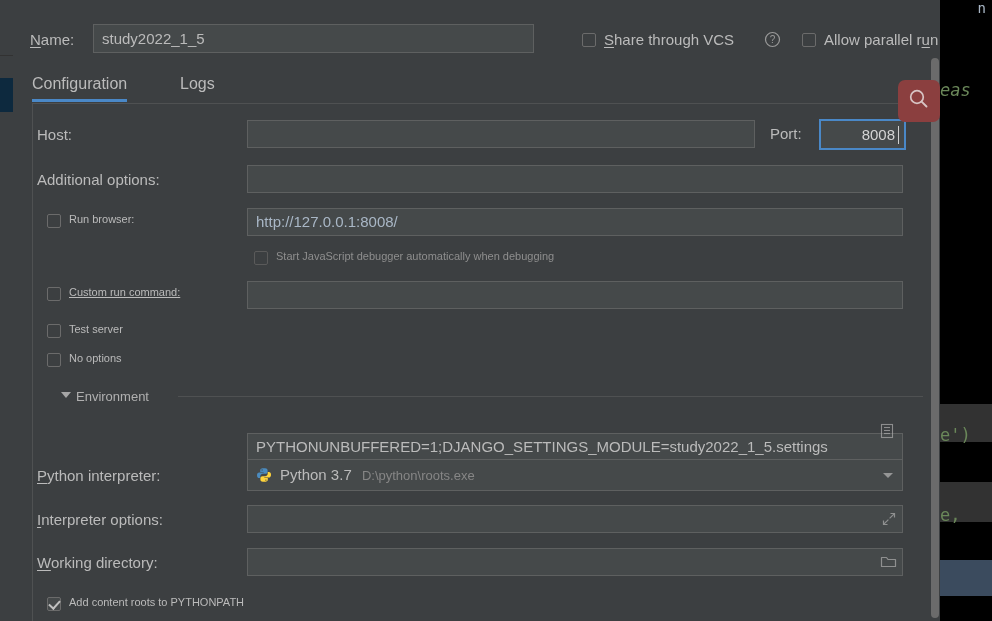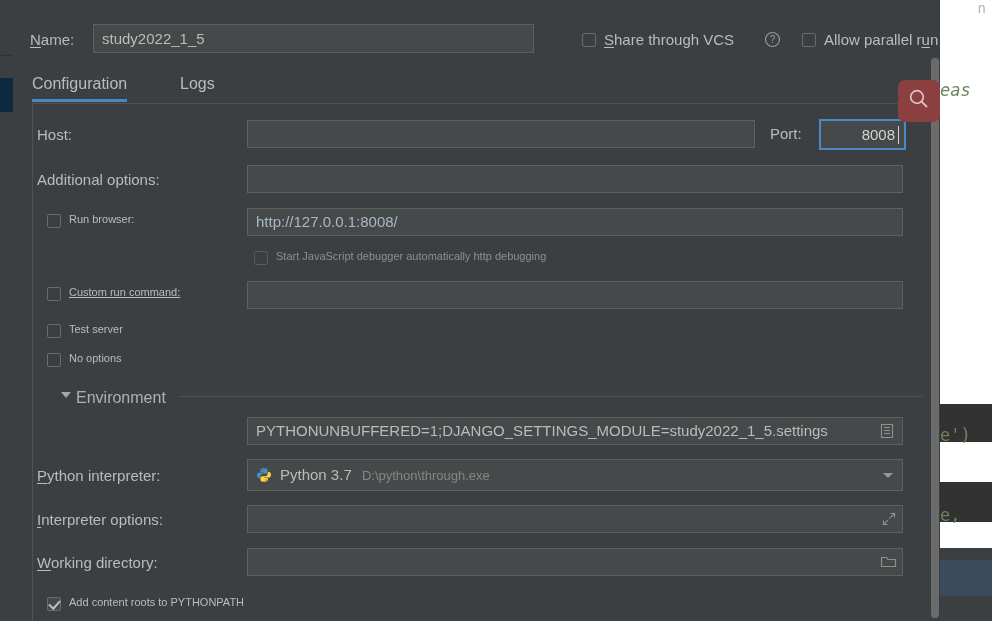--- a/index.html
+++ b/index.html
@@ -7,22 +7,22 @@
     width: 992px; height: 621px;
     overflow: hidden;
     background: #3c3f41;
     font-family: "Liberation Sans", sans-serif;
     -webkit-font-smoothing: antialiased;
   }
   #root { position: relative; width: 992px; height: 621px; }
 
   
   .editor-bg {
-    position: absolute; top: 0; right: 0; width: 52px; height: 548px;
-    background: #ffffff;
+    position: absolute; top: 0; right: 0; width: 52px; height: 621px;
+    background: #000000;
   }
   .editor-line {
     position: absolute; left: 0; width: 52px;
     font-family: "DejaVu Sans Mono", monospace;
     font-size: 17px; color: #6a8759; white-space: pre;
     font-style: italic;
   }
   .editor-line.plain { font-style: normal; }
   .editor-band {
     position: absolute; left: 0; width: 52px; background: #323232;
@@ -132,21 +132,21 @@
   }
 
   
   .group-arrow {
     position: absolute; left: 48px; top: 392px;
     width: 0; height: 0; border-left: 5px solid transparent;
     border-right: 5px solid transparent; border-top: 6px solid #a6a6a6;
   }
   .group-title {
     position: absolute; left: 63px; top: 389px;
-    color: #b0b0b0; font-size: 16px;
+    color: #b0b0b0; font-size: 13px;
   }
   .group-line {
     position: absolute; left: 165px; top: 396px; width: 745px; height: 1px;
     background: #4f5152;
   }
 
   
   .ficon {
     position: absolute; width: 16px; height: 16px; opacity: .75;
   }
@@ -232,52 +232,52 @@
     </div>
 
     <span class="row-label" style="left:24px; top:171px;">Additional options:</span>
     <div class="field" style="left:234px; top:165px; width:656px;"></div>
 
     <span class="cb" style="left:34px; top:214px;"></span>
     <span class="row-cb-label" style="left:56px; top:213px;">Run browser:</span>
     <div class="field" style="left:234px; top:208px; width:656px; color:#a9b7c6;">http://127.0.0.1:8008/</div>
 
     <span class="cb dim" style="left:241px; top:251px;"></span>
-    <span class="row-cb-label" style="left:263px; top:250px; color:#8e8e8e;">Start JavaScript debugger automatically http debugging</span>
+    <span class="row-cb-label" style="left:263px; top:250px; color:#8e8e8e;">Start JavaScript debugger automatically when debugging</span>
 
     <span class="cb" style="left:34px; top:287px;"></span>
     <span class="row-cb-label" style="left:56px; top:286px;text-decoration:underline;">Custom run command:</span>
     <div class="field" style="left:234px; top:281px; width:656px;"></div>
 
     <span class="cb" style="left:34px; top:324px;"></span>
     <span class="row-cb-label" style="left:56px; top:323px;">Test server</span>
 
     <span class="cb" style="left:34px; top:353px;"></span>
     <span class="row-cb-label" style="left:56px; top:352px;">No options</span>
 
     <span class="group-arrow"></span>
     <span class="group-title">Environment</span>
     <span class="group-line"></span>
 
-    <div class="field" style="left:234px; top:417px; width:656px; padding-right:42px;">
+    <div class="field" style="left:234px; top:433px; width:656px; padding-right:42px;">
       <span>PYTHONUNBUFFERED=1;DJANGO_SETTINGS_MODULE=study2022_1_5.settings</span>
     </div>
     <span class="ficon" style="left:866px; top:423px;">
       <svg width="16" height="16" viewBox="0 0 16 16">
         <rect x="2.5" y="1.5" width="11" height="13" fill="none" stroke="#a8a8a8" stroke-width="1.1"></rect>
         <line x1="5" y1="4.5" x2="11" y2="4.5" stroke="#a8a8a8" stroke-width="1.1"></line>
         <line x1="5" y1="7.5" x2="11" y2="7.5" stroke="#a8a8a8" stroke-width="1.1"></line>
         <line x1="5" y1="10.5" x2="11" y2="10.5" stroke="#a8a8a8" stroke-width="1.1"></line>
       </svg>
     </span>
 
     <span class="row-label" style="left:24px; top:467px;"><span class="mnem">P</span>ython interpreter:</span>
     <div class="field" style="left:234px; top:459px; width:656px; height:32px; line-height:30px; padding-left:32px; padding-right:30px;">
       <span>Python 3.7</span>
-      <span style="color:#868686; font-size:13px; margin-left:6px;">D:\python\through.exe</span>
+      <span style="color:#868686; font-size:13px; margin-left:6px;">D:\python\roots.exe</span>
     </div>
     <span class="ficon" style="left:243px; top:467px; opacity:1;">
       <svg width="16" height="16" viewBox="0 0 16 16">
         <path d="M7.6 1.2c-2 0-3.4.6-3.4 2v1.7h3.5v.5H3.2C1.9 5.4 1 6.3 1 8.2c0 1.9.8 2.8 2.1 2.8h1.2V9.3c0-1.4 1.2-2.5 2.6-2.5h2.6c1.2 0 2.1-.9 2.1-2.1V3.2c0-1.2-1.1-2-2.4-2H7.6zm-1.5 1c.4 0 .7.3.7.7s-.3.7-.7.7-.7-.3-.7-.7.3-.7.7-.7z" fill="#4b8bbe"></path>
         <path d="M8.4 14.8c2 0 3.4-.6 3.4-2v-1.7H8.3v-.5h4.5c1.3 0 2.2-.9 2.2-2.8 0-1.9-.8-2.8-2.1-2.8h-1.2v1.7c0 1.4-1.2 2.5-2.6 2.5H6.5c-1.2 0-2.1.9-2.1 2.1v1.5c0 1.2 1.1 2 2.4 2h1.6zm1.5-1c-.4 0-.7-.3-.7-.7s.3-.7.7-.7.7.3.7.7-.3.7-.7.7z" fill="#ffd43b"></path>
       </svg>
     </span>
     <span class="ficon" style="left:868px; top:468px;">
       <svg width="14" height="14" viewBox="0 0 14 14">
         <polygon points="2,5 12,5 7,10" fill="#b0b0b0"></polygon>

